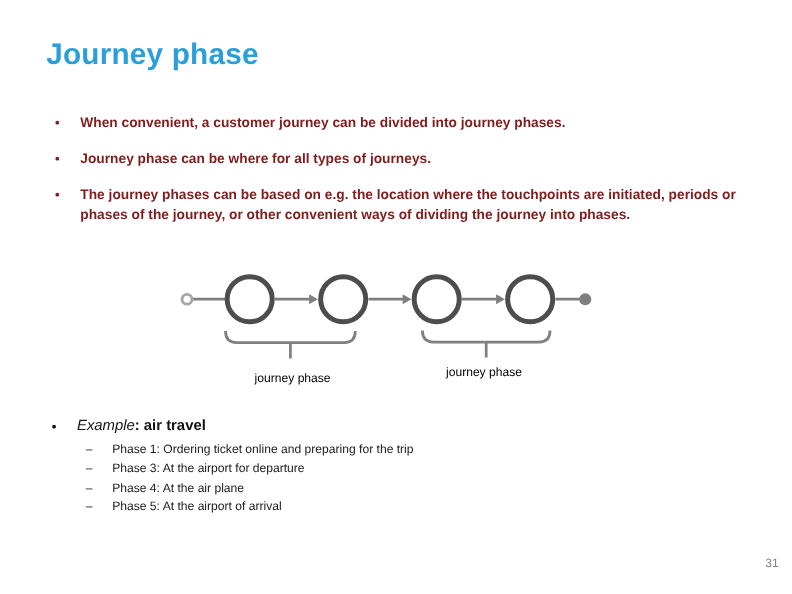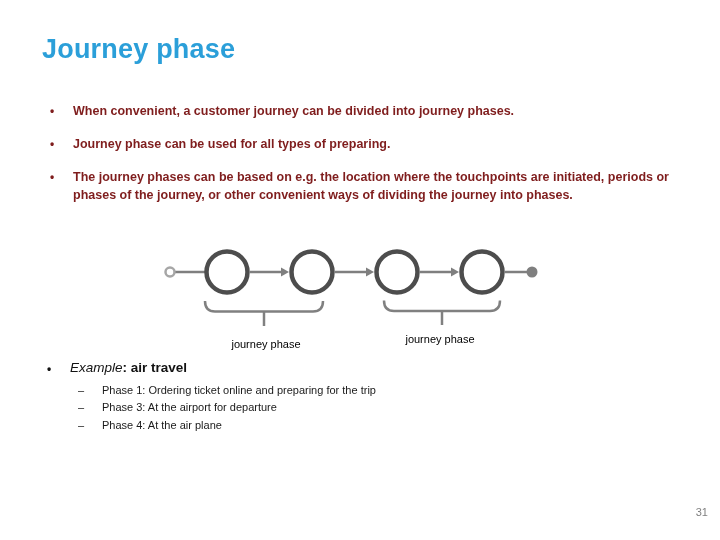--- a/index.html
+++ b/index.html
@@ -53,21 +53,21 @@
     width: 140px;
     text-align: center;
     font-size: 11px;
     font-weight: 400;
     color: #000000;
   }
   .brace-label-1 { left: 196px; top: 338px; }
   .brace-label-2 { left: 370px; top: 333px; }
   .example {
     position: absolute;
-    left: 45px; top: 359px;
+    left: 45px; top: 378px;
     width: 620px;
   }
   .example-heading {
     position: relative;
     padding-left: 25px;
     font-size: 13.5px;
     color: #121212;
     line-height: 18px;
   }
   .example-heading::before {
@@ -102,21 +102,21 @@
 </style>
 </head>
 <body>
 
 <div class="slide">
 
   <div class="slide-title">Journey phase</div>
 
   <div class="bullets">
     <div class="bullet">When convenient, a customer journey can be divided into journey phases.</div>
-    <div class="bullet">Journey phase can be used for all types of preparing.</div>
+    <div class="bullet">Journey phase can be where for all types of journeys.</div>
     <div class="bullet">The journey phases can be based on e.g. the location where the touchpoints are initiated, periods or phases of the journey, or other convenient ways of dividing the journey into phases.</div>
   </div>
 
   <svg class="diagram-svg" viewBox="0 0 400 100" xmlns="http://www.w3.org/2000/svg">
 
     <line x1="25" y1="34" x2="55" y2="34" stroke="#7f7f7f" stroke-width="2.5"></line>
     <circle cx="20" cy="34" r="4.5" fill="#ffffff" stroke="#a6a6a6" stroke-width="2.5"></circle>
 
     <circle cx="77" cy="34" r="20.5" fill="#ffffff" stroke="#4d4d4d" stroke-width="4.5"></circle>
     <circle cx="162" cy="34" r="20.5" fill="#ffffff" stroke="#4d4d4d" stroke-width="4.5"></circle>
@@ -153,18 +153,19 @@
   <div class="brace-label brace-label-2">journey phase</div>
 
   <div class="example">
     <div class="example-heading">
       <span class="example-title-italic">Example</span><span class="example-title-rest">: air travel</span>
     </div>
     <div class="example-items">
       <div class="example-item">Phase 1: Ordering ticket online and preparing for the trip</div>
       <div class="example-item">Phase 3: At the airport for departure</div>
       <div class="example-item">Phase 4: At the air plane</div>
+      <div class="example-item">Phase 5: At the airport of arrival</div>
     </div>
   </div>
 
   <div class="page-number">31</div>
 
 </div>
 
 </body></html>

